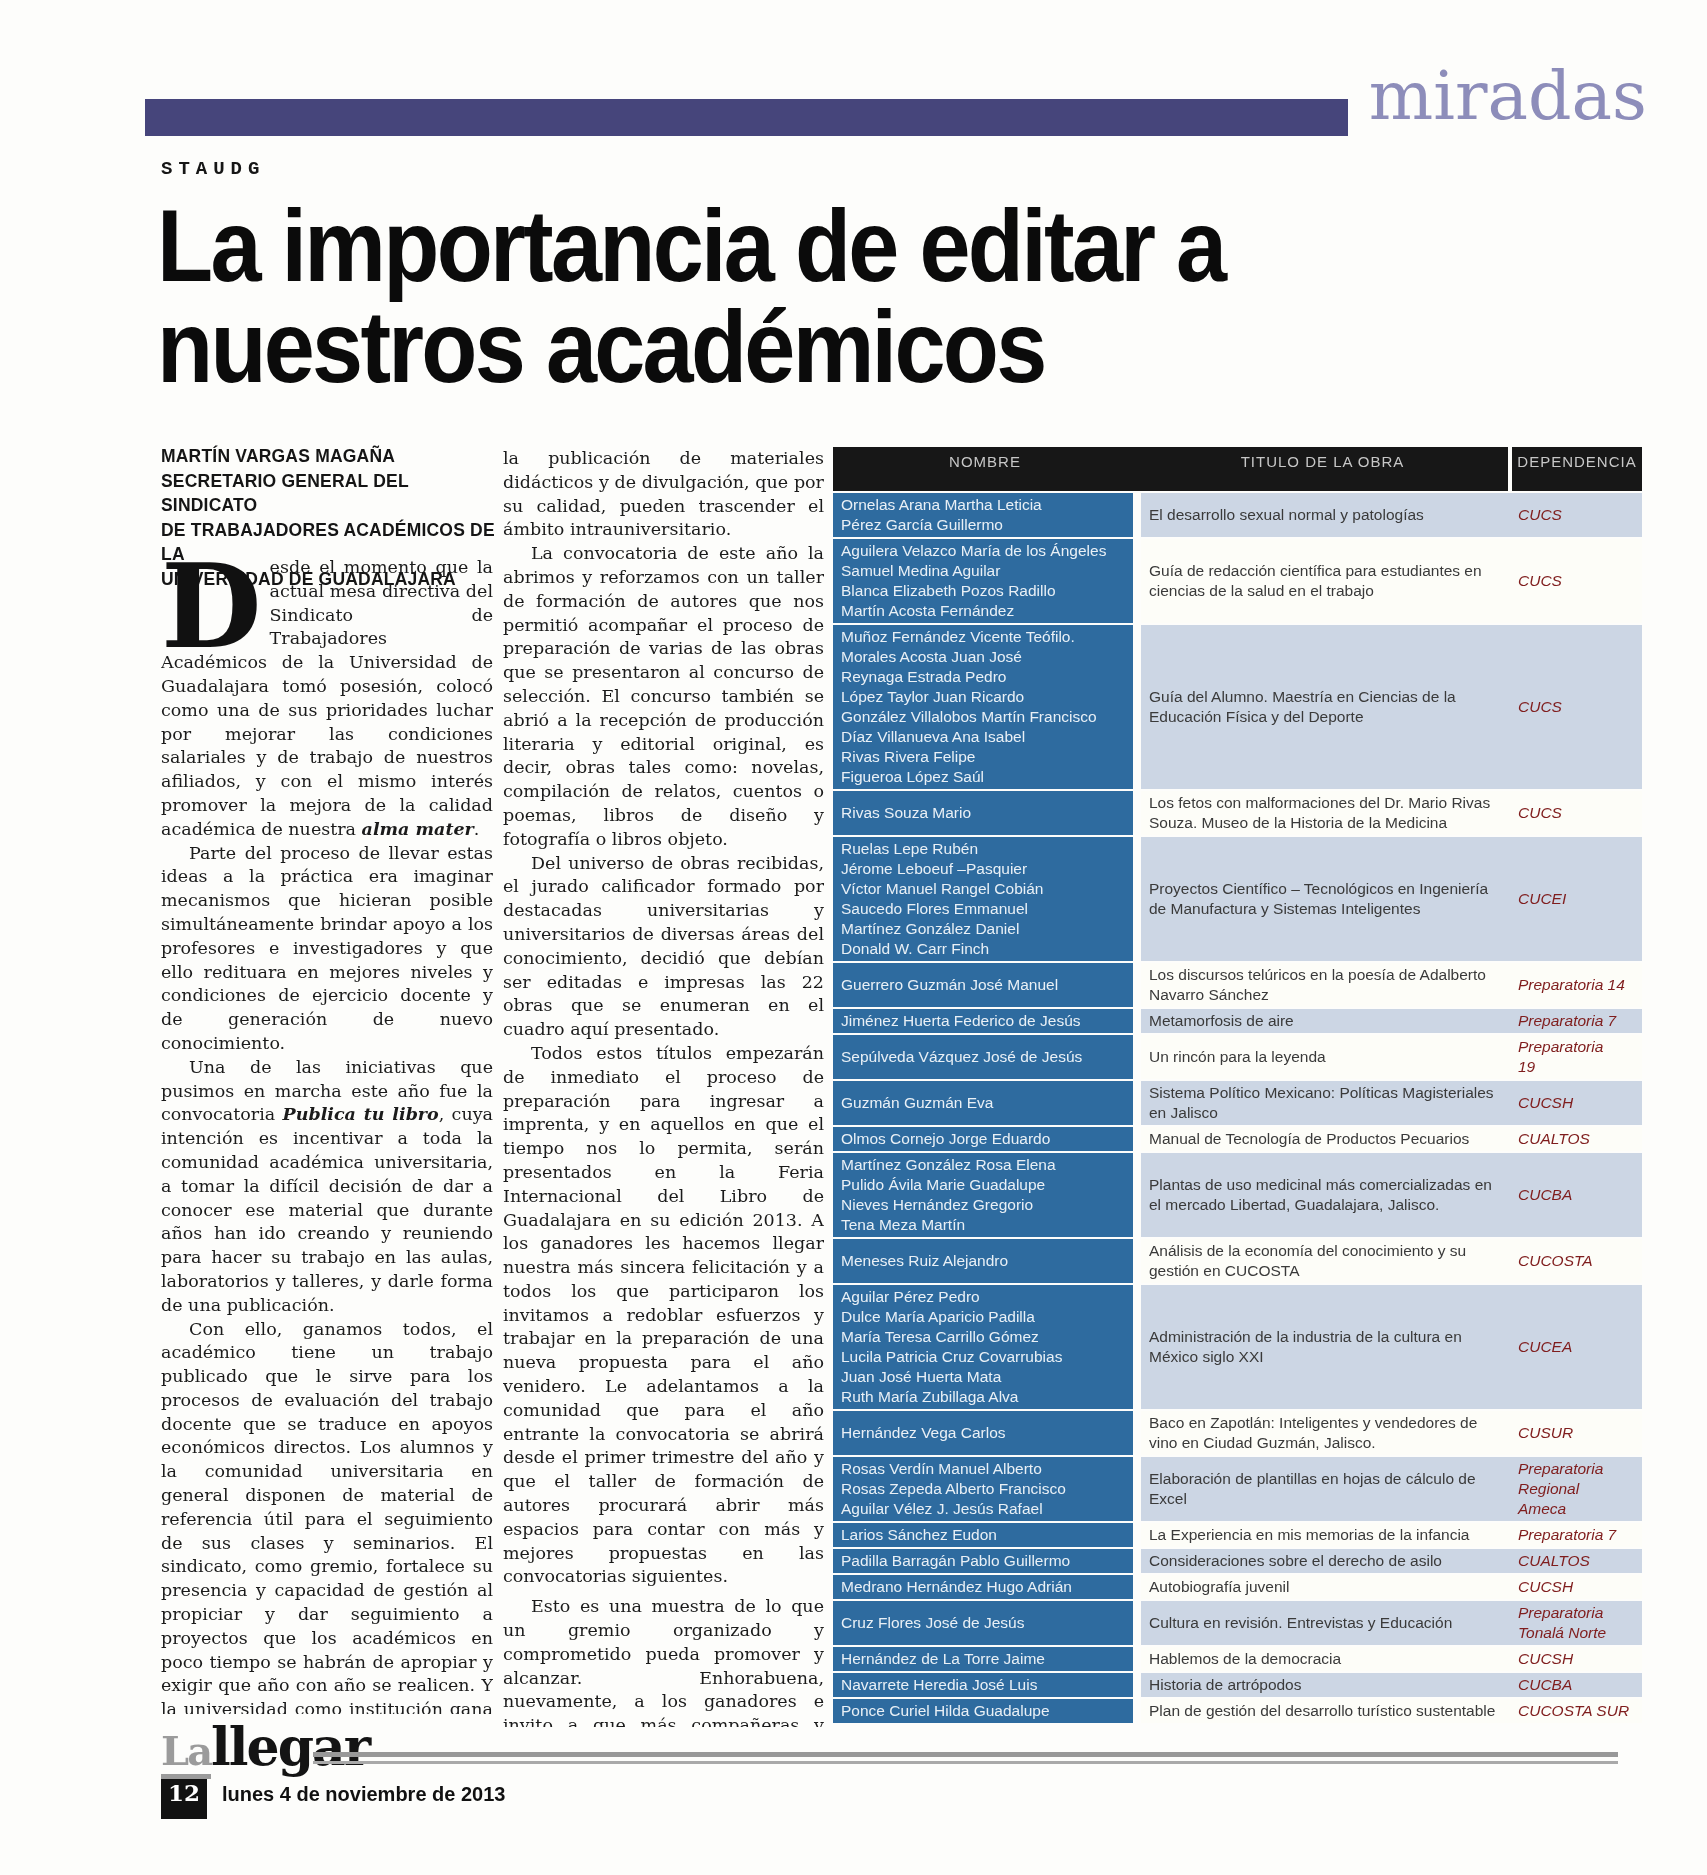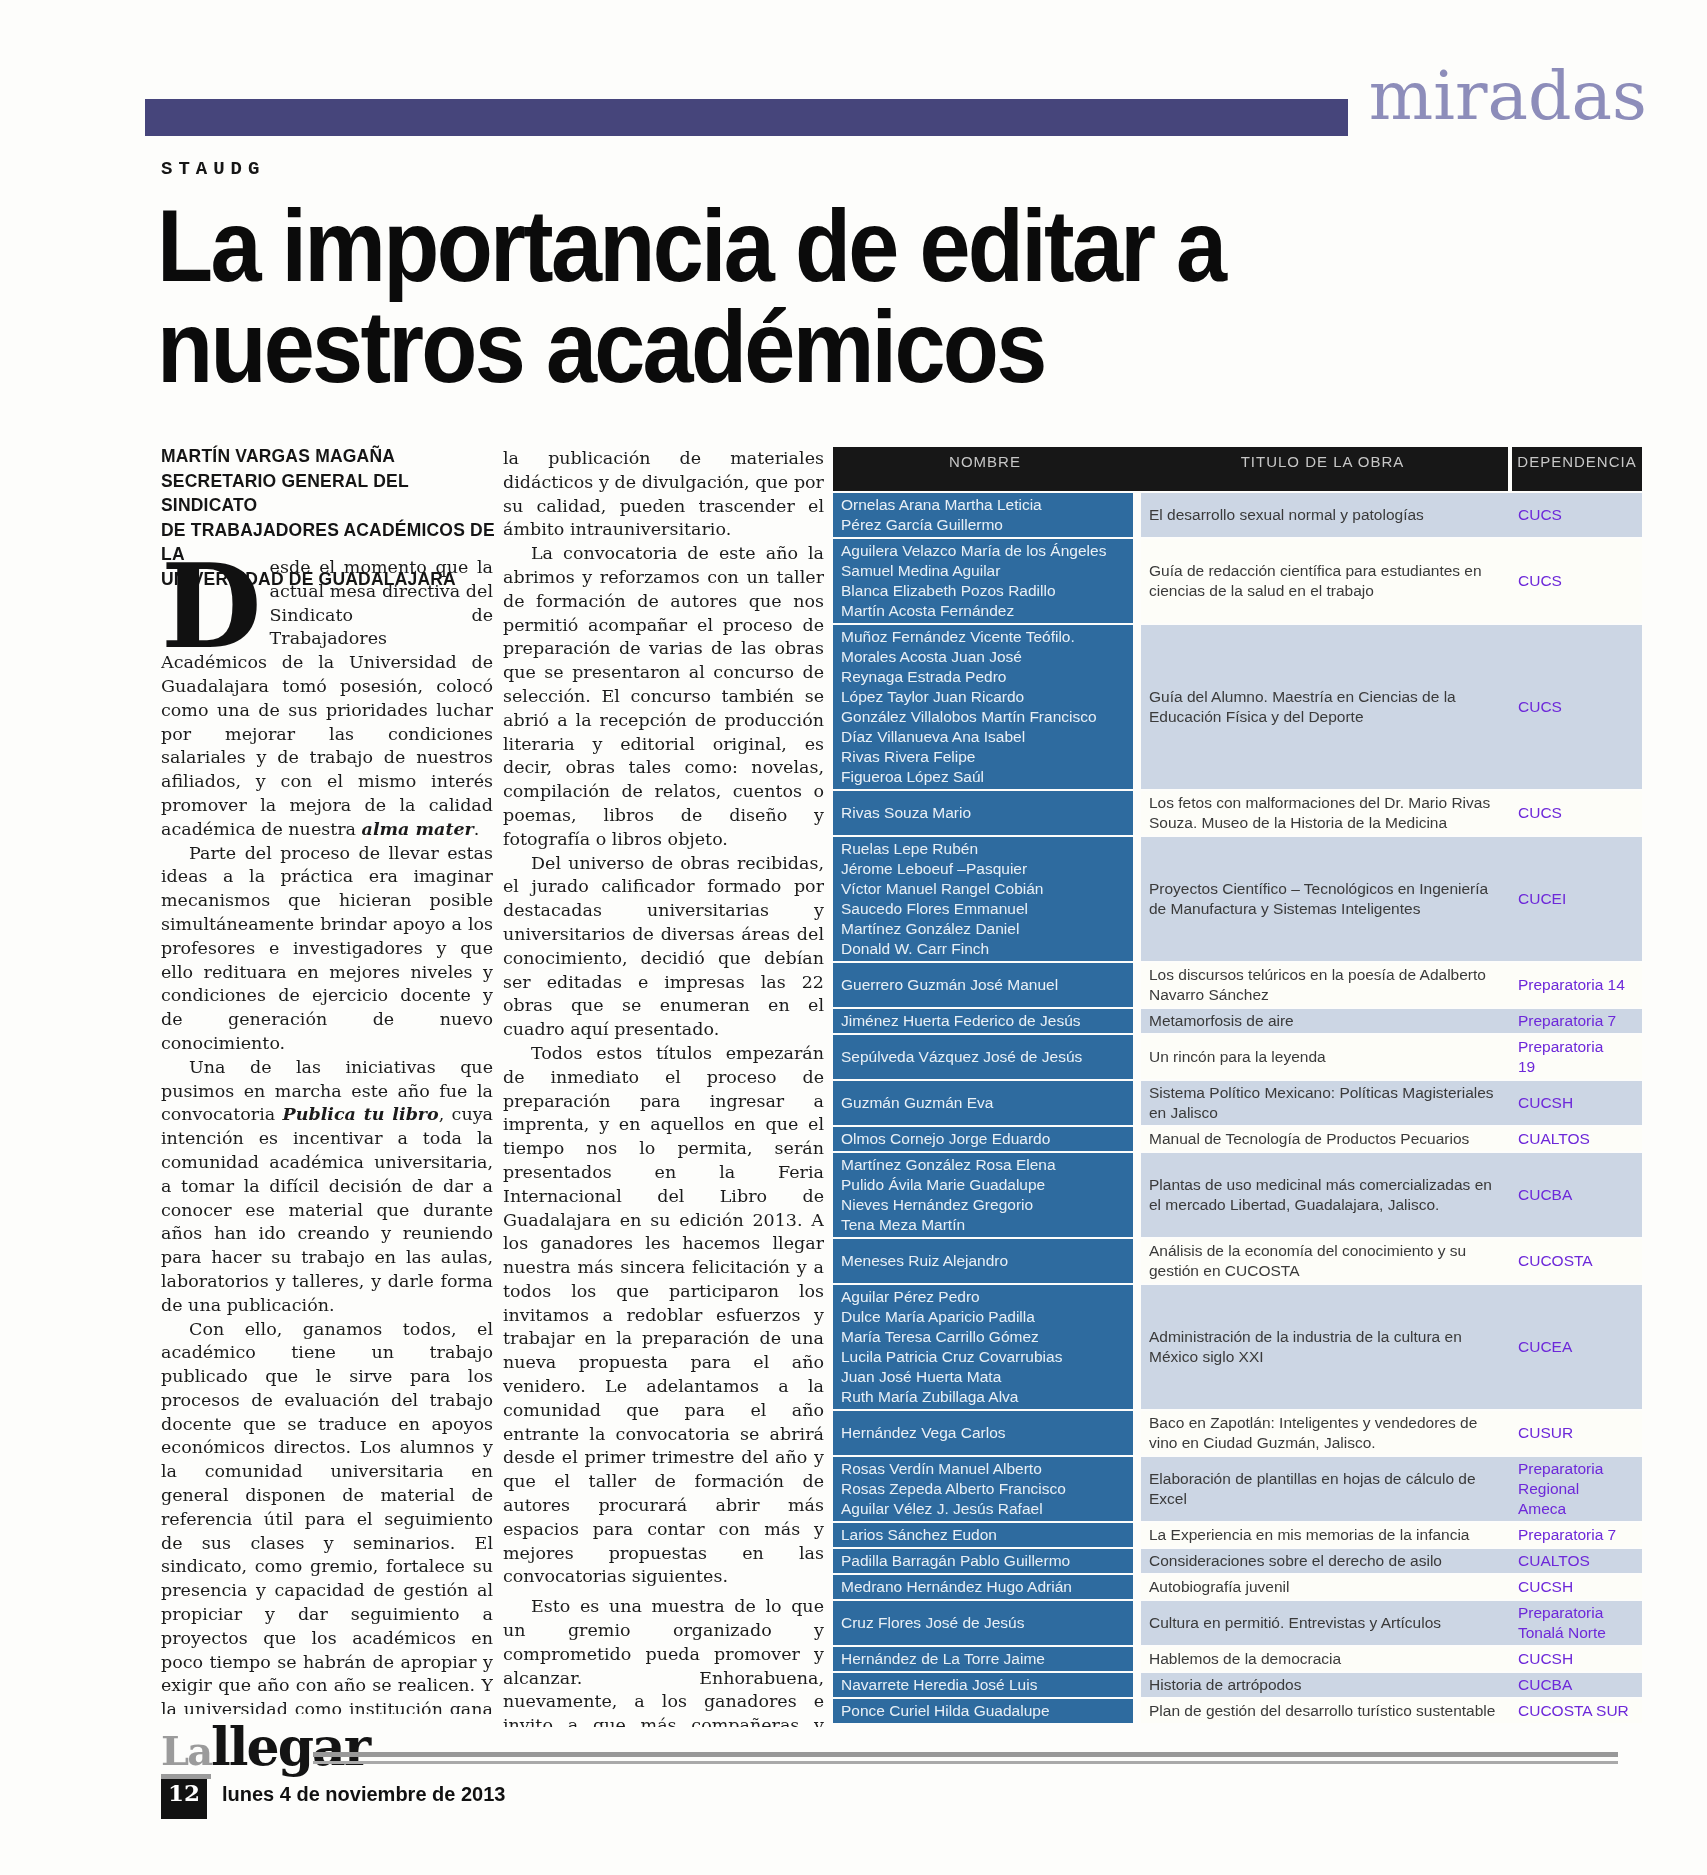--- a/index.html
+++ b/index.html
@@ -38,21 +38,21 @@
   table.works th{background:#171717;color:#c7c7c7;font-weight:normal;font-size:15px;
         letter-spacing:1px;padding:6px 2px 21px;text-align:center;border-bottom:2px solid #fdfdfb;}
   th.h-name{width:300px;}
   th.h-title{width:367px;}
   th.h-dep{width:126px;border-left:4px solid #fdfdfb;}
   table.works td{vertical-align:middle;font-size:15.5px;line-height:20px;
         border-bottom:2px solid #fdfdfb;padding:2px 8px;}
   td.c-name{background:#2e6b9f;color:#e9f0f6;border-right:8px solid #fdfdfb;
         white-space:pre-line;padding-left:10px;}
   td.c-title{color:#3a3a3a;padding-left:11px;}
-  td.c-dep{color:#6d28d9;white-space:pre-line;padding-left:10px;padding-right:2px;}
+  td.c-dep{color:#7f1d1d;white-space:pre-line;padding-left:10px;padding-right:2px;font-style:italic;}
   tbody tr:nth-child(odd) td.cell-light{background:#ccd6e4;}
   tbody tr:nth-child(even) td.cell-light{background:#fdfdf8;}
 
   
   .logo{position:absolute;left:161px;top:1716px;font-family:"DejaVu Serif",serif;
         font-weight:bold;letter-spacing:-2px;}
   .logo .la{font-size:40px;color:#9b9b9b;border-bottom:5px solid #9b9b9b;padding-bottom:0px;}
   .logo .gaceta{font-size:52px;color:#141414;}
   .footer-rule{position:absolute;left:313px;top:1752px;width:1305px;height:4px;
         border-top:5px solid #989898;border-bottom:3px solid #a9a9a9;background:transparent;}
@@ -223,21 +223,21 @@
             <td class="c-title cell-light">Consideraciones sobre el derecho de asilo</td>
             <td class="c-dep cell-light">CUALTOS</td>
           </tr>
           <tr>
             <td class="c-name">Medrano Hernández Hugo Adrián</td>
             <td class="c-title cell-light">Autobiografía juvenil</td>
             <td class="c-dep cell-light">CUCSH</td>
           </tr>
           <tr>
             <td class="c-name">Cruz Flores José de Jesús</td>
-            <td class="c-title cell-light">Cultura en permitió. Entrevistas y Artículos</td>
+            <td class="c-title cell-light">Cultura en revisión. Entrevistas y Educación</td>
             <td class="c-dep cell-light">Preparatoria
 Tonalá Norte</td>
           </tr>
           <tr>
             <td class="c-name">Hernández de La Torre Jaime</td>
             <td class="c-title cell-light">Hablemos de la democracia</td>
             <td class="c-dep cell-light">CUCSH</td>
           </tr>
           <tr>
             <td class="c-name">Navarrete Heredia José Luis</td>

